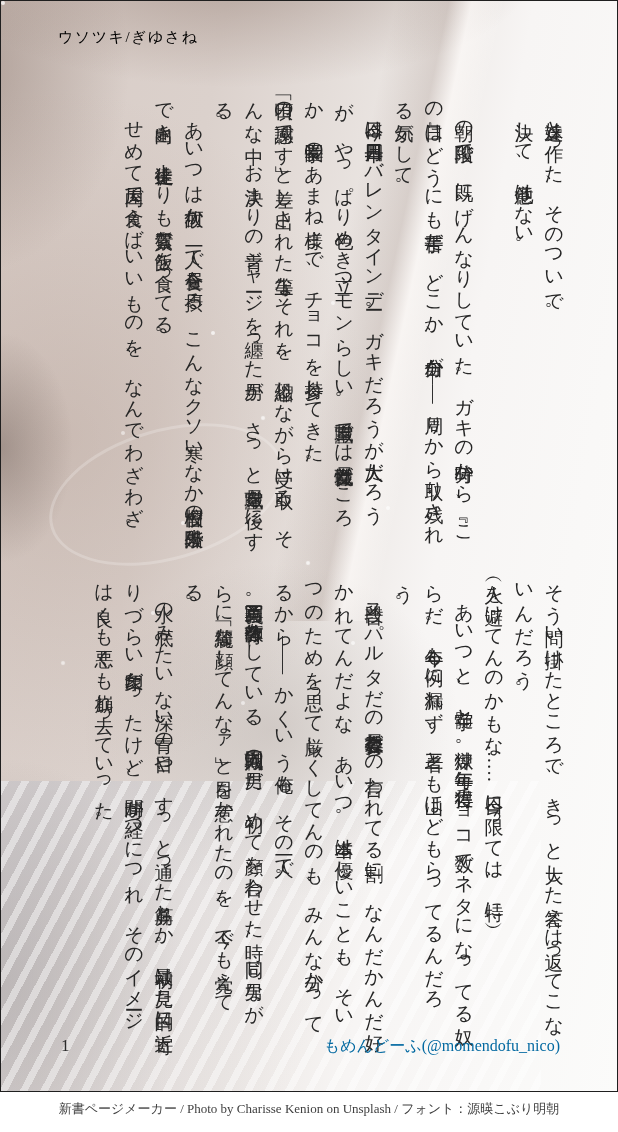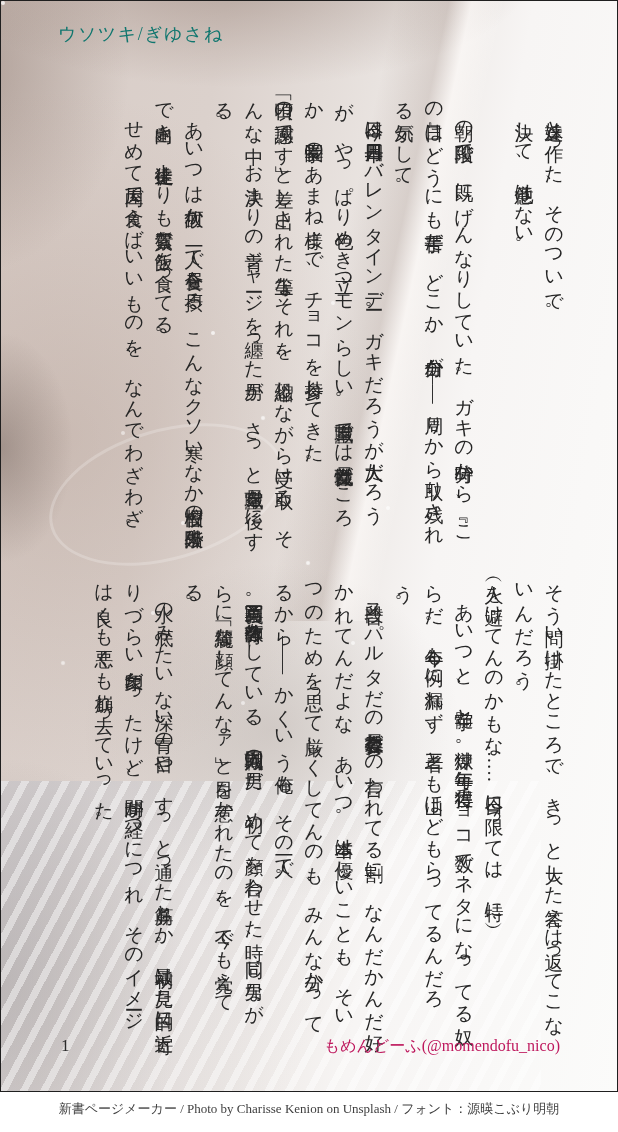--- a/index.html
+++ b/index.html
@@ -46,40 +46,40 @@
       210px 330px 0 rgba(255,255,255,.7), 330px 300px 0 rgba(255,255,255,.6),
       260px 415px 1px rgba(255,255,255,.7), 150px 610px 0 rgba(255,255,255,.6),
       305px 560px 1px rgba(255,255,255,.75), 350px 640px 0 rgba(255,255,255,.6),
       95px 760px 1px rgba(255,255,255,.7), 240px 700px 0 rgba(255,255,255,.55),
       385px 505px 0 rgba(255,255,255,.6), 430px 585px 1px rgba(255,255,255,.65),
       180px 520px 0 rgba(255,255,255,.6), 60px 660px 1px rgba(255,255,255,.6),
       280px 790px 1px rgba(255,255,255,.6), 120px 430px 0 rgba(255,255,255,.5);
   }
   
   #work-title{
-    position:absolute;left:57px;top:21px;
-    font-size:18px;letter-spacing:1.5px;color:#0f766e;white-space:nowrap;
+    position:absolute;left:57px;top:27px;
+    font-size:15px;letter-spacing:1.5px;color:#000000;white-space:nowrap;
   }
   .vtext{
     position:absolute;right:48px;
     writing-mode:vertical-rl;text-orientation:mixed;
     height:458px;
     font-size:19px;line-height:30px;letter-spacing:0;
     color:#262626;
     line-break:strict;
   }
   #text-block-upper{top:88px;}
   #text-block-lower{top:570px;}
   .vtext p{margin:0;padding:0;text-indent:1em;}
   .vtext p.noind{text-indent:0;}
   #page-number{
     position:absolute;left:60px;top:1035px;font-size:17px;color:#2a2a2a;
   }
   #credit{
-    position:absolute;right:57px;top:1035px;font-size:16px;color:#be185d;white-space:nowrap;
+    position:absolute;right:57px;top:1035px;font-size:16px;color:#0369a1;white-space:nowrap;
   }
   #caption{
     position:absolute;left:0;top:1100px;width:618px;text-align:center;
     font-size:13px;color:#404040;white-space:nowrap;
   }
 </style>
 </head>
 <body>
 
 <div id="page">

